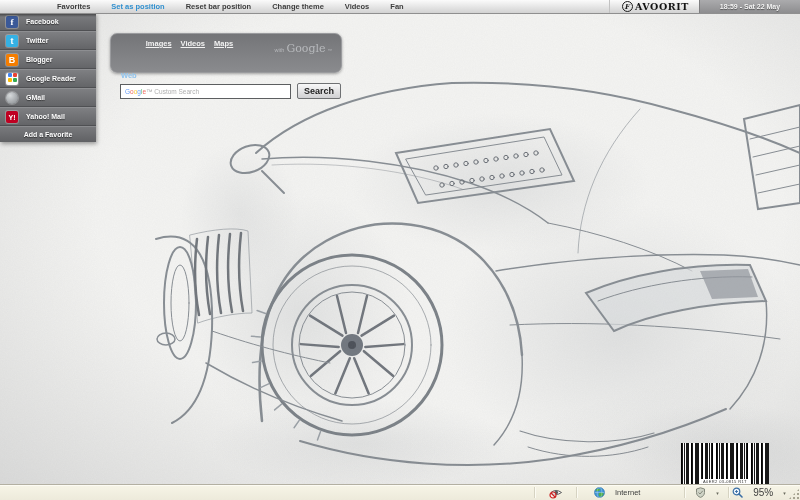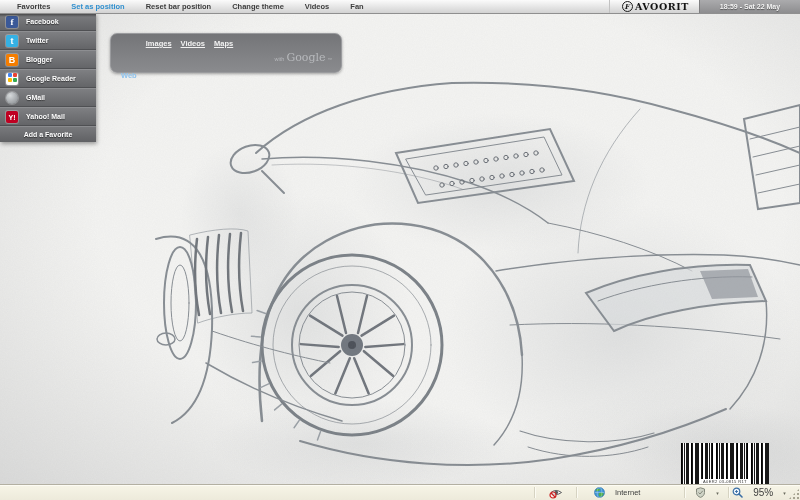--- a/index.html
+++ b/index.html
@@ -7,21 +7,21 @@
        font-family:"Liberation Sans",sans-serif;background:#f3f3f1;}
 
   
   .wallpaper{position:absolute;left:0;top:13px;width:800px;height:473px;background:#f4f4f2;}
   .wallpaper::after{content:"";position:absolute;inset:0;pointer-events:none;
     background:radial-gradient(ellipse at 55% 42%,rgba(0,0,0,0) 55%,rgba(110,112,116,.20) 100%);}
 
   
   .topbar{position:absolute;left:0;top:0;width:800px;height:13px;display:flex;align-items:stretch;
     background:linear-gradient(#fbfbfb,#d2d2d2);border-bottom:1px solid #8f8f8f;z-index:30;}
-  .menu{flex:1;display:flex;align-items:center;padding-left:17px;gap:21px;}
+  .menu{flex:1;display:flex;align-items:center;padding-left:17px;gap:21px;margin-left:40px;}
   .mi{font-size:7.5px;font-weight:bold;color:#3c3c3c;cursor:pointer;white-space:nowrap;}
   .mi.active{color:#2f8fce;}
   .logo{display:flex;align-items:center;gap:2px;padding:0 10px 0 12px;border-left:1px solid #c2c2c2;}
   .circle-f{width:9px;height:9px;border:1px solid #1c1c1c;border-radius:50%;display:flex;
     align-items:center;justify-content:center;font-family:"DejaVu Serif",serif;
     font-size:7px;font-weight:bold;color:#1c1c1c;font-style:italic;}
   .logo-text{font-family:"DejaVu Serif",serif;font-size:9.5px;font-weight:bold;color:#141414;letter-spacing:.6px;}
   .clock{width:100px;display:flex;align-items:center;justify-content:center;font-size:7px;font-weight:bold;
     color:#f4f4f4;text-shadow:0 1px 1px rgba(0,0,0,.45);
     background:linear-gradient(#ababad,#8d8d8f);border-left:1px solid #7e7e80;}
@@ -55,21 +55,21 @@
     background:linear-gradient(#78797c,#606164);border-top:1px solid #8a8b8e;}
   .addrow span{font-size:7px;font-weight:bold;color:#fff;text-shadow:0 1px 1px rgba(0,0,0,.55);}
 
   
   .search-widget{position:absolute;left:110px;top:33px;width:230px;height:38px;z-index:20;
     background:linear-gradient(#747578,#8a8b8e);border:1px solid #9a9b9e;border-radius:7px;
     box-shadow:0 1px 3px rgba(0,0,0,.35);}
   .tabs{display:flex;gap:9px;padding:5px 0 0 10px;}
   .tab{font-size:7.5px;font-weight:bold;color:#f2f2f2;text-decoration:underline;cursor:pointer;}
   .tab.active{color:#8ec3ee;text-decoration:none;margin-top:32px;}
-  .withgoogle{position:absolute;right:9px;top:17px;color:#b7b9bc;display:flex;align-items:baseline;gap:2px;text-align:center;}
+  .withgoogle{position:absolute;right:9px;top:8px;color:#b7b9bc;display:flex;align-items:baseline;gap:2px;text-align:center;}
   .withgoogle .w{font-size:5.5px;}
   .withgoogle .g{font-family:"DejaVu Serif",serif;font-size:11px;}
   .withgoogle .tm{font-size:4.5px;vertical-align:super;}
   .srow2{display:flex;align-items:center;gap:6px;padding:3px 0 0 9px;}
   .fake-input{width:168px;height:13px;background:#fff;border:1px solid #5c5e60;
     font-size:6.5px;line-height:13px;padding-left:4px;white-space:nowrap;overflow:hidden;cursor:text;}
   .pl{opacity:.8;}
   .c1{color:#4285f4;}.c2{color:#ea4335;}.c3{color:#fbbc05;}
   .c4{color:#4285f4;}.c5{color:#34a853;}.c6{color:#ea4335;}
   .tm2,.rest{color:#9a9a9a;}
@@ -294,20 +294,26 @@
     <span class="tab active">Web</span>
     <span class="tab">Images</span>
     <span class="tab">Videos</span>
     <span class="tab">Maps</span>
   </div>
   <div class="withgoogle">
     <span class="w">with</span>
     <span class="g">Google</span>
     <span class="tm">™</span>
   </div>
+  <div class="srow2">
+    <div class="fake-input">
+      <span class="pl c1">G</span><span class="pl c2">o</span><span class="pl c3">o</span><span class="pl c4">g</span><span class="pl c5">l</span><span class="pl c6">e</span><span class="pl tm2">™</span><span class="pl rest"> Custom Search</span>
+    </div>
+    <button class="sbtn">Search</button>
+  </div>
 </div>
 
 <div class="statusbar">
   <div class="sb-spacer"></div>
   <div class="sb-sep"></div>
   <div class="sb-cell sb-eye">
     <svg width="14" height="12" viewBox="0 0 14 12">
       <path d="M2,5.5 Q7,1.5 12.5,5.5 Q7,9.5 2,5.5 Z" fill="#fdfdfd" stroke="#5a5a5a" stroke-width="1"></path>
       <circle cx="7.3" cy="5.5" r="1.8" fill="#5a5a5a"></circle>
       <circle cx="4" cy="8" r="3" fill="rgba(255,255,255,.55)" stroke="#cc2222" stroke-width="1.2"></circle>

